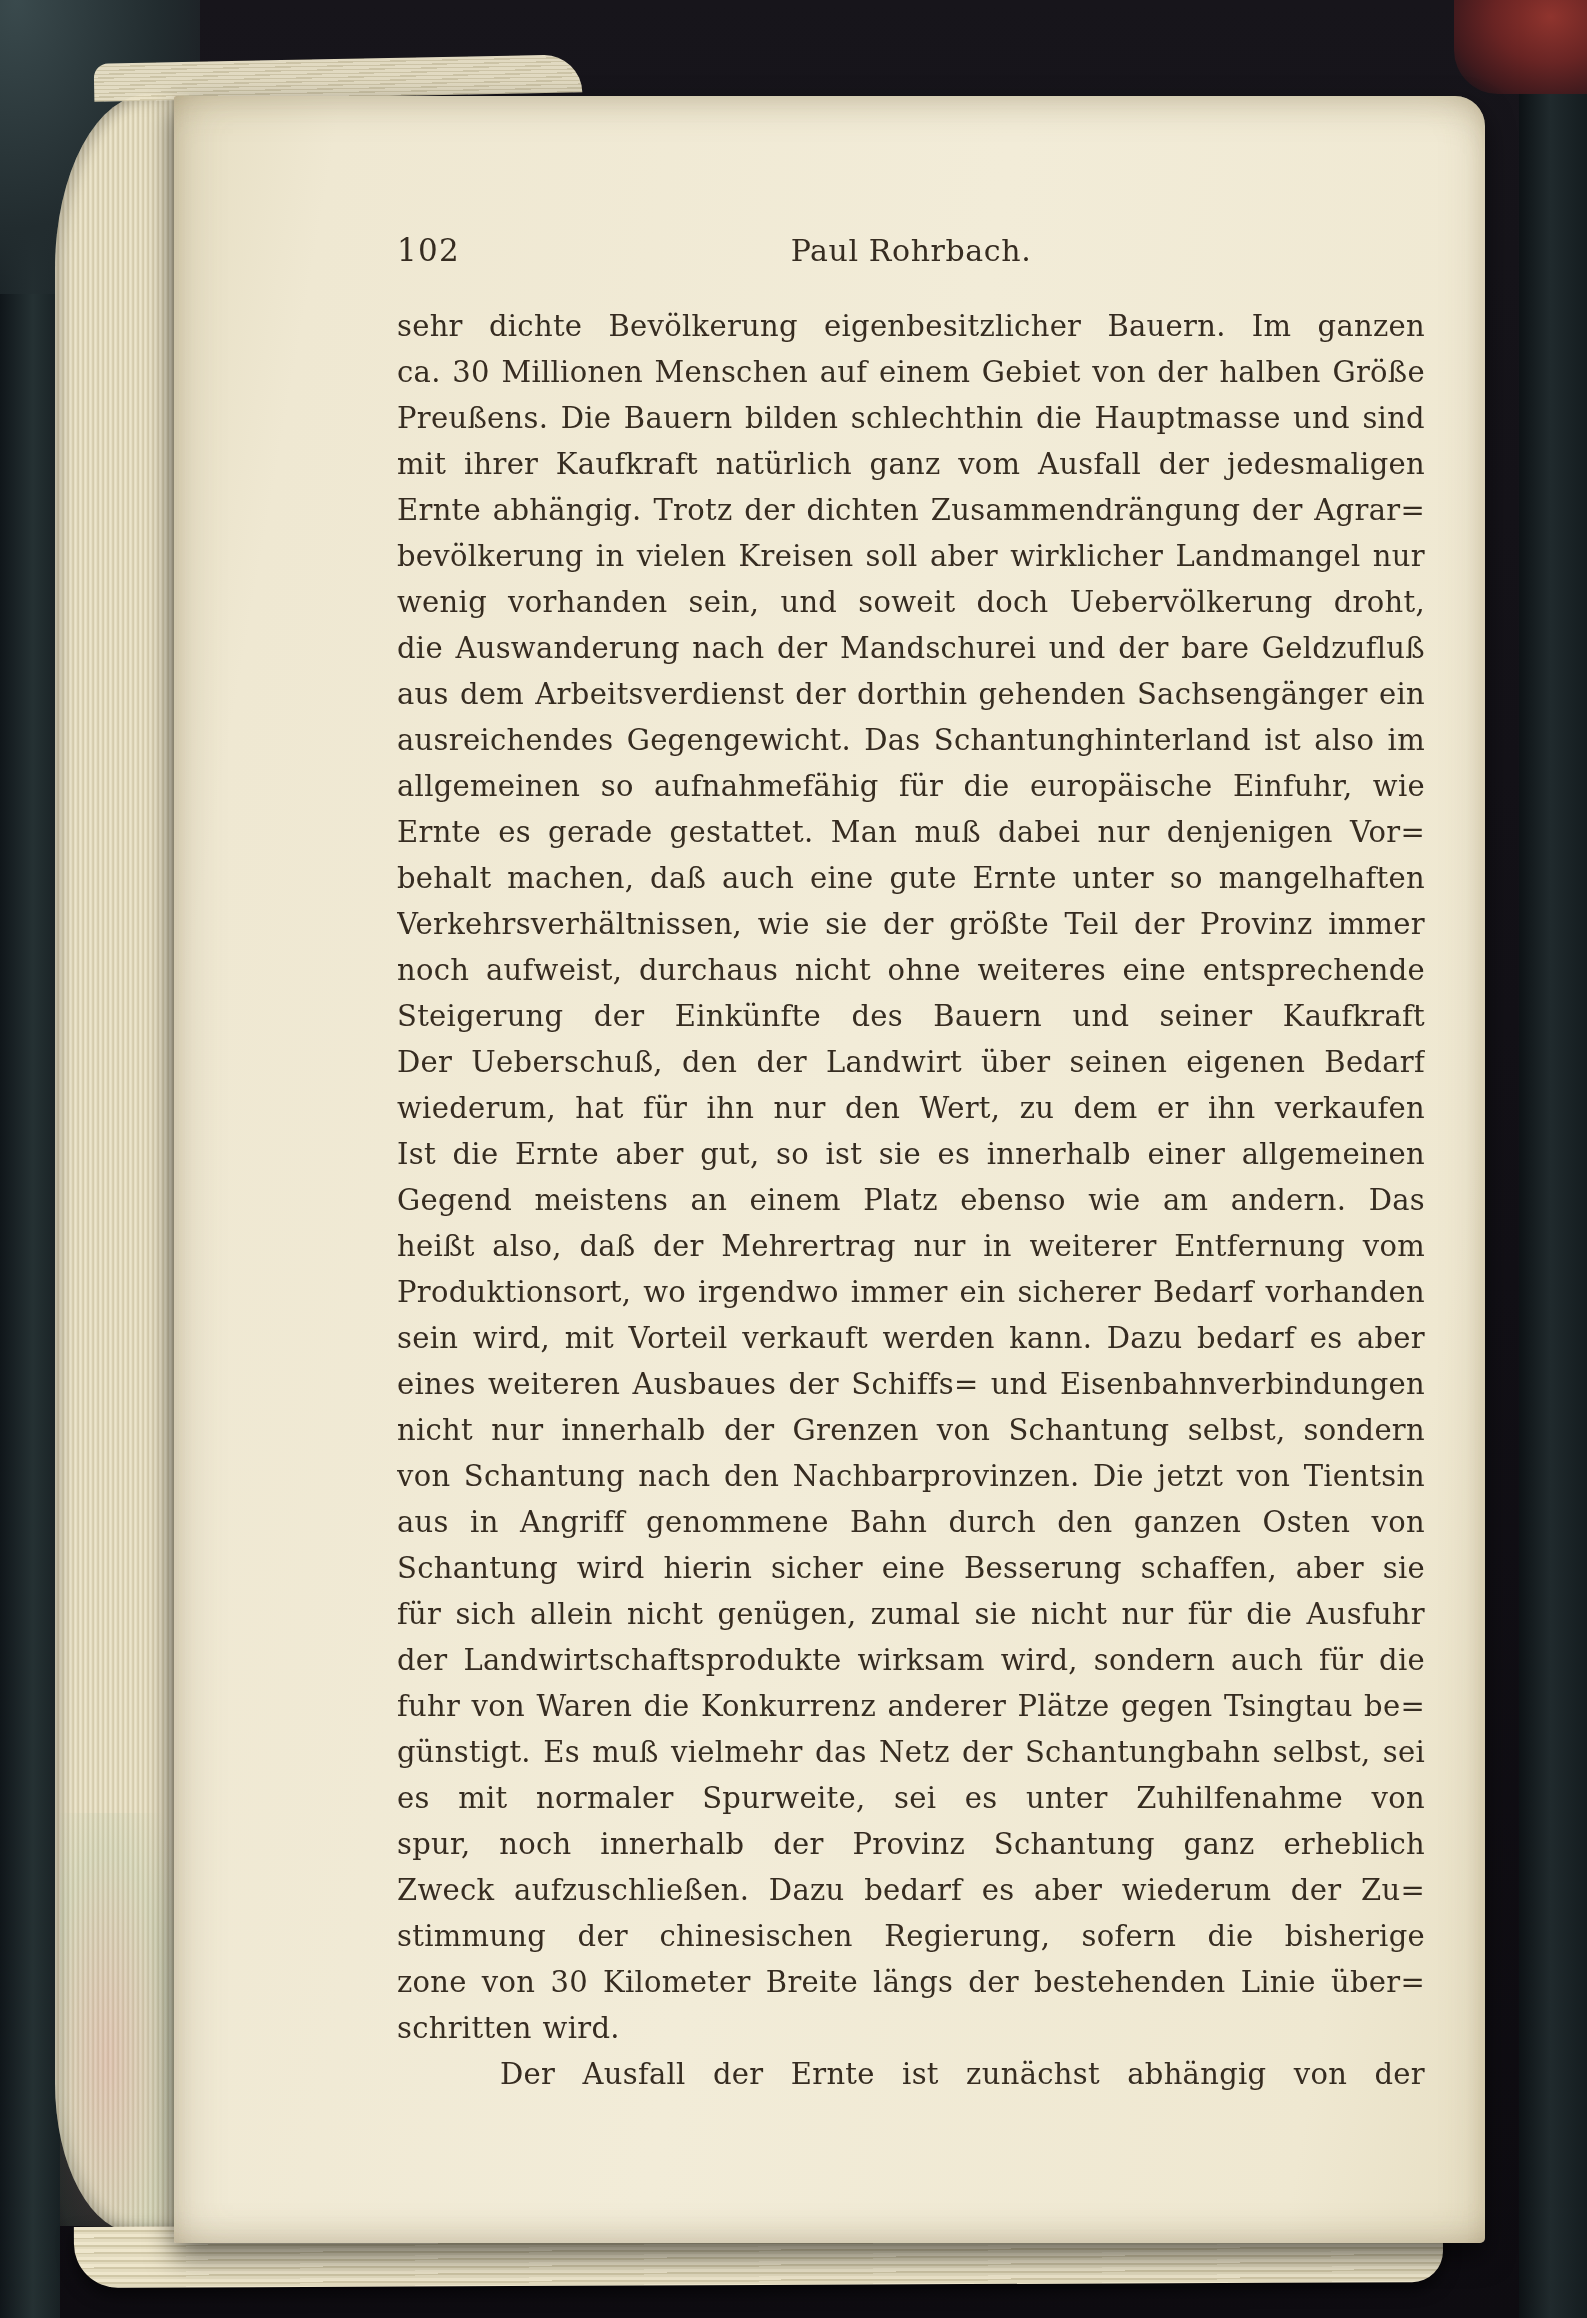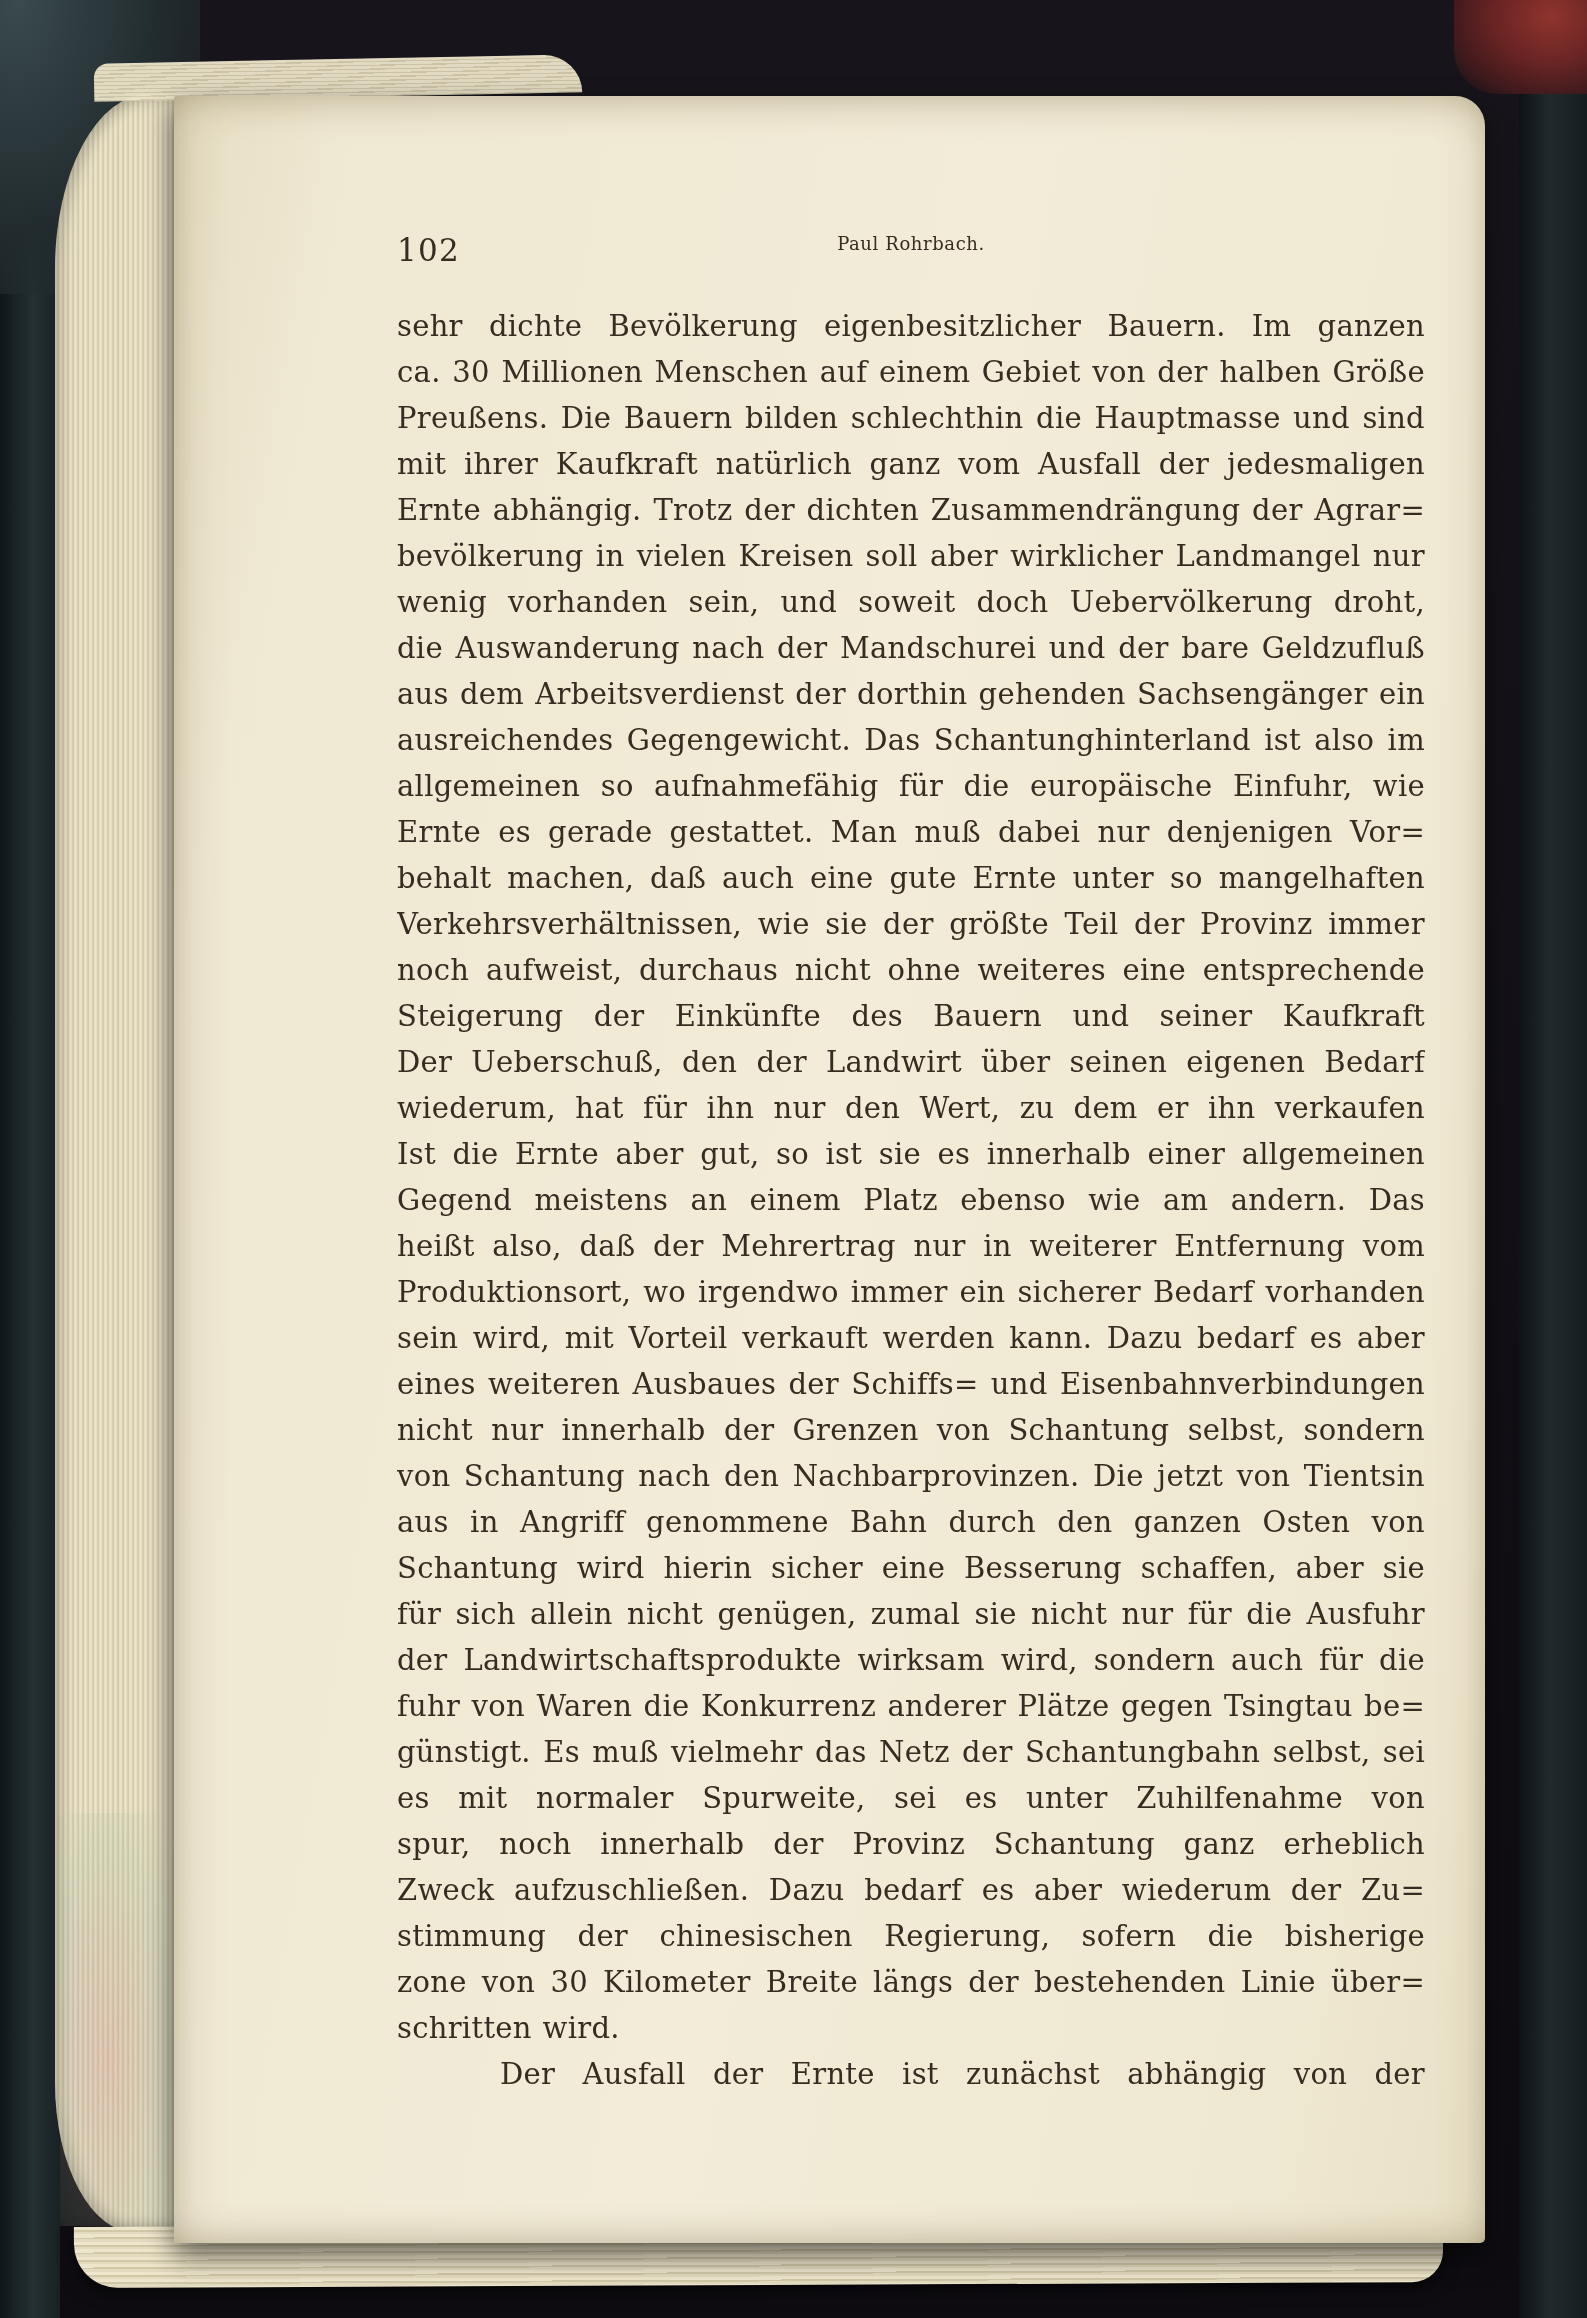--- a/index.html
+++ b/index.html
@@ -41,21 +41,21 @@
     border-radius:2.5px 30px 5px 2.5px;
     box-shadow:0 12.5px 27.5px rgba(0,0,0,.55),
       inset 0 29px 44px -29px rgba(120,100,60,.28),
       inset -21px 0 50px -29px rgba(120,100,60,.38),
       inset 21px 0 56px -29px rgba(110,90,55,.42),
       inset 0 -25px 44px -31px rgba(110,90,55,.30);margin-top:16px;}
   .page-content{position:absolute;left:223px;right:60px;top:0;bottom:0;color:#362c21;}
   .header{position:relative;margin-top:133px;height:41px;}
   .page-num{position:absolute;left:0;top:2.5px;font-size:31px;letter-spacing:1.3px;}
   .running-header{position:absolute;left:0;right:0;top:3.8px;text-align:center;
-    font-size:18px;letter-spacing:0.6px;}
+    font-size:30px;letter-spacing:0.6px;}
   .body-text{margin-top:33px;font-size:29px;line-height:46px;letter-spacing:0.3px;word-spacing:1.3px;}
   .line{height:46px;overflow:hidden;text-align:justify;text-align-last:justify;}
   .line.para-end{text-align-last:left;}
   .line.indented{text-indent:103px;}
 </style>
 </head>
 <body>
 
 <div class="scene">
   <div class="cover-left"></div>

